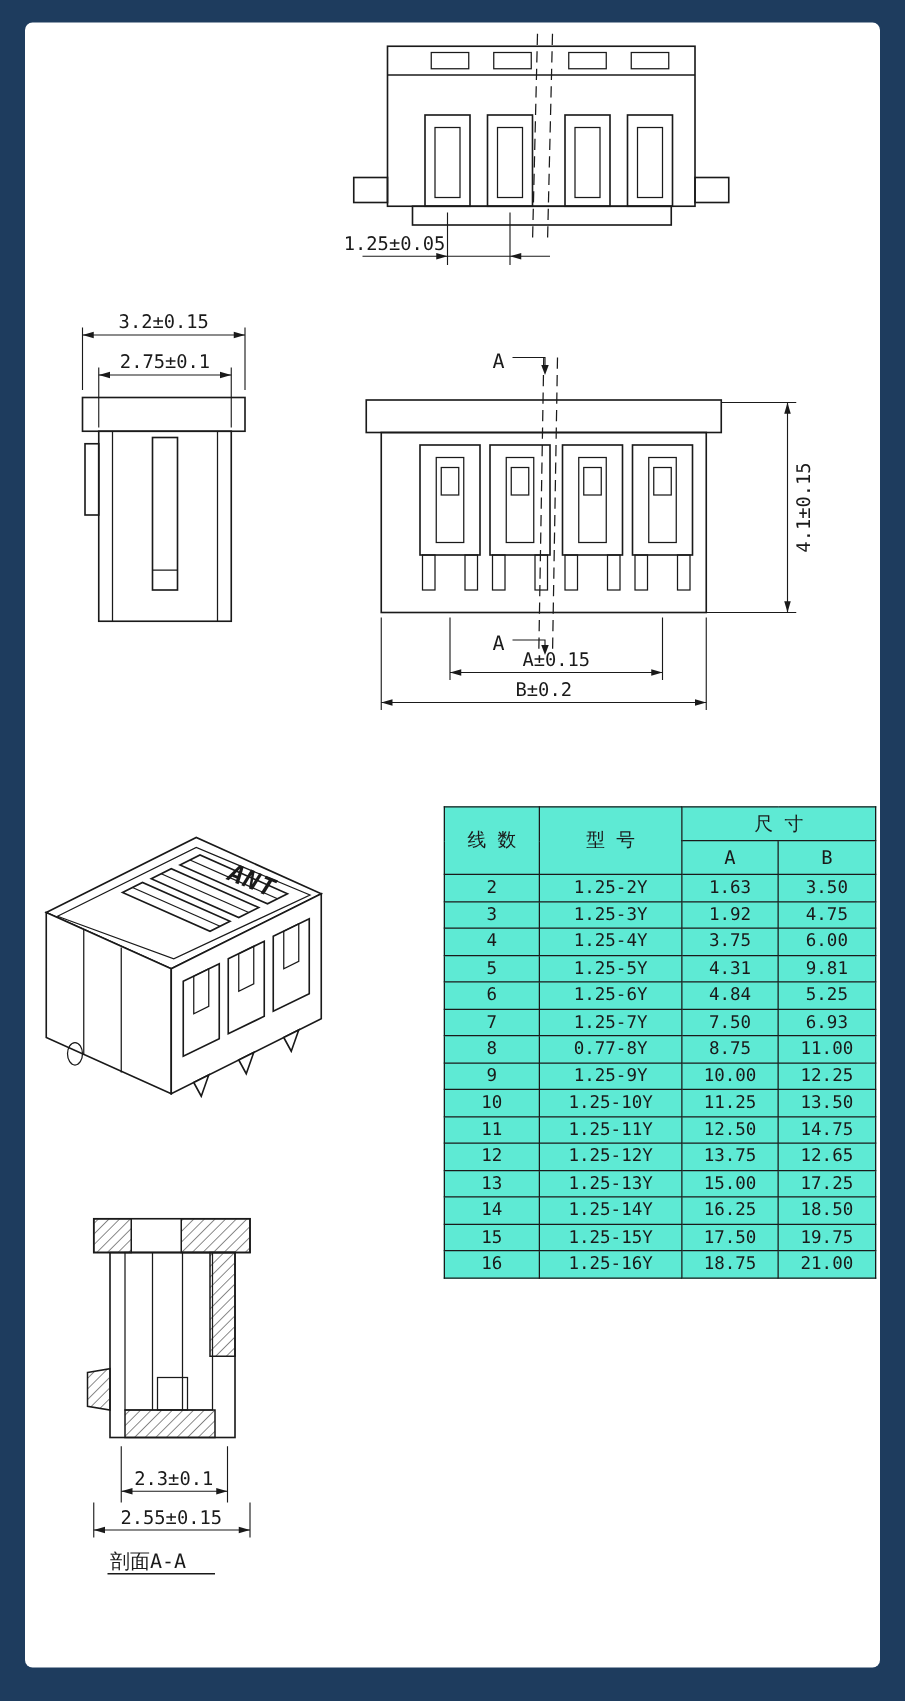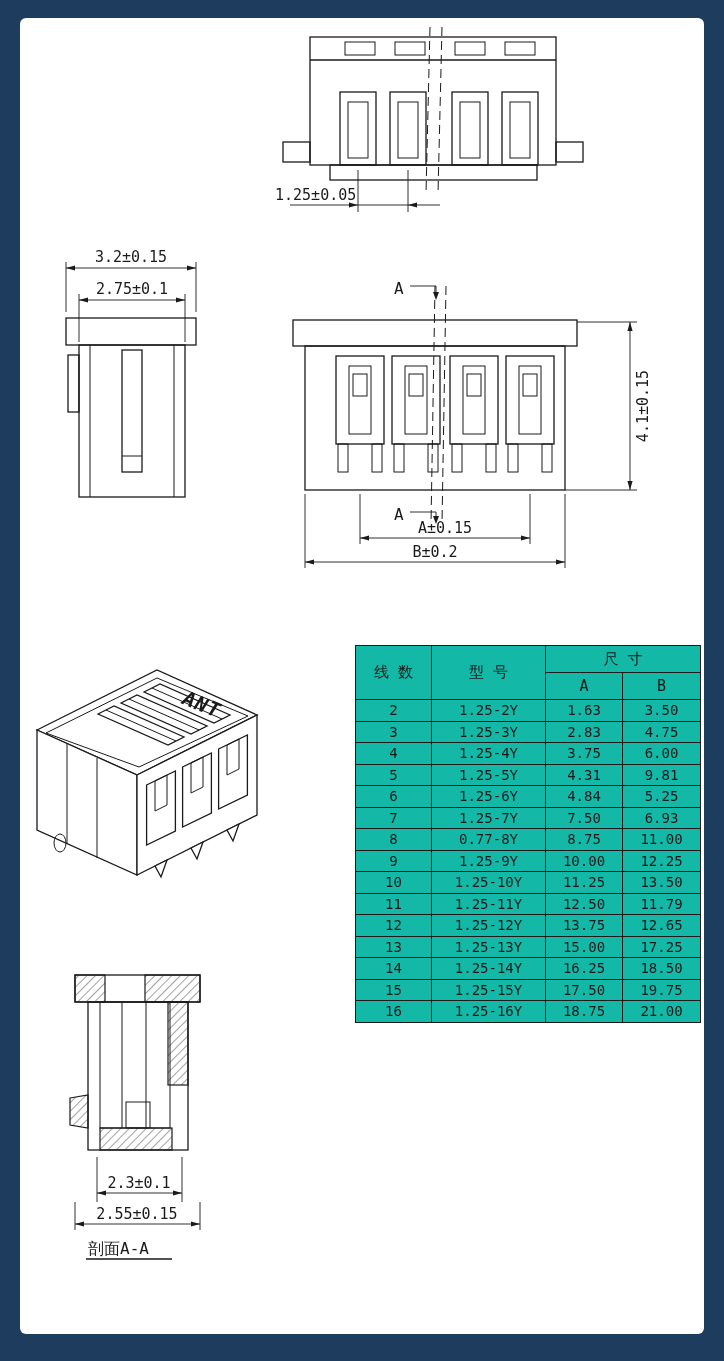--- a/index.html
+++ b/index.html
@@ -14,21 +14,21 @@
   .dash{stroke:#1a1a1a;stroke-width:1;fill:none;stroke-dasharray:9 5;}
   .dim{stroke:#1a1a1a;stroke-width:0.9;fill:none;}
   .arrow{fill:#1a1a1a;stroke:none;}
   text{fill:#1a1a1a;font-family:"DejaVu Sans Mono","Liberation Mono",monospace;}
   .dimtxt{font-size:15px;}
   .seclabel{font-size:16px;}
   .brand{font-size:20px;font-weight:bold;letter-spacing:1px;}
   .caption{font-size:16px;}
   
   .table-wrap{position:absolute;left:355px;top:645px;width:345px;}
-  table{border-collapse:collapse;width:100%;table-layout:fixed;background:#14b8a6;}
+  table{border-collapse:collapse;width:100%;table-layout:fixed;background:#5eead4;}
   th,td{border:1px solid #1a1a1a;text-align:center;padding:0;font-weight:normal;
         font-size:14px;color:#1a1a1a;white-space:nowrap;}
   thead th{height:26px;font-size:15px;}
   tbody td{height:20.5px;}
 </style>
 </head>
 <body>
 
 <div class="paper"></div>
 
@@ -229,21 +229,21 @@
         <tr>
           <td>2</td>
           <td>1.25-2Y</td>
           <td>1.63</td>
           <td>3.50</td>
         </tr>
 
         <tr>
           <td>3</td>
           <td>1.25-3Y</td>
-          <td>2.83</td>
+          <td>1.92</td>
           <td>4.75</td>
         </tr>
 
         <tr>
           <td>4</td>
           <td>1.25-4Y</td>
           <td>3.75</td>
           <td>6.00</td>
         </tr>
 
@@ -286,21 +286,21 @@
           <td>10</td>
           <td>1.25-10Y</td>
           <td>11.25</td>
           <td>13.50</td>
         </tr>
 
         <tr>
           <td>11</td>
           <td>1.25-11Y</td>
           <td>12.50</td>
-          <td>11.79</td>
+          <td>14.75</td>
         </tr>
 
         <tr>
           <td>12</td>
           <td>1.25-12Y</td>
           <td>13.75</td>
           <td>12.65</td>
         </tr>
 
         <tr>

